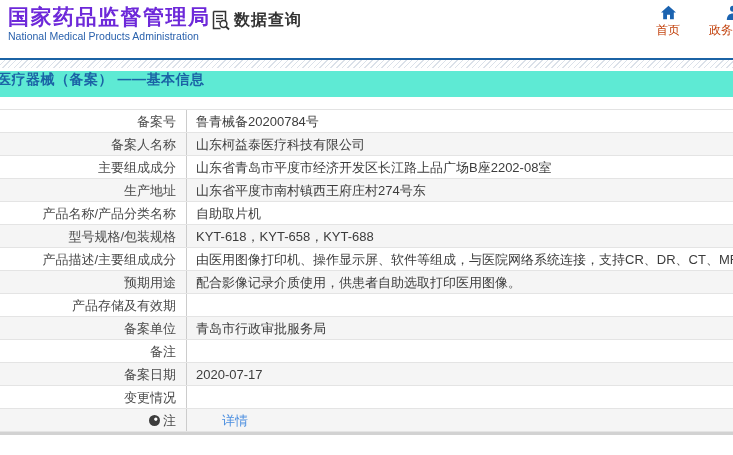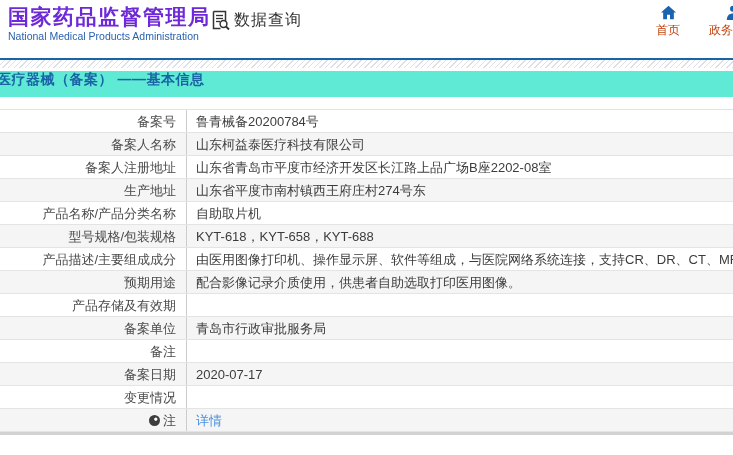--- a/index.html
+++ b/index.html
@@ -6,21 +6,21 @@
   html,body { width:733px; height:455px; overflow:hidden; background:#fff;
     font-family:"Liberation Sans","DejaVu Sans",sans-serif; position:relative; }
 
   
   .topbar { position:absolute; top:0; left:0; width:733px; height:58px; background:#fff; }
   .logo { position:absolute; left:8px; top:4px; }
   .logo-cn { color:#6d28d9; font-size:21px; font-weight:bold; letter-spacing:1.5px; line-height:26px; }
   .logo-en { color:#2b62ad; font-size:10.5px; line-height:13px; }
   .dq { position:absolute; left:209px; top:9px; display:flex; align-items:center; }
   .dq-icon { width:22px; height:22px; margin-right:3px; }
-  .dq-text { font-size:16px; font-weight:400; color:#333; letter-spacing:1px; }
+  .dq-text { font-size:16px; font-weight:700; color:#333; letter-spacing:1px; }
   .nav-item { position:absolute; top:5px; text-align:center; font-size:12px; color:#c2410c; cursor:pointer; }
   .nav-item .nav-ico { display:block; margin:0 auto 2px auto; }
   #nav-home { left:648px; width:40px; }
   #nav-gov  { left:702px; width:62px; }
 
   
   .stripe-band { position:absolute; top:58px; left:0; width:733px; height:10px;
     border-top:2px solid #1b63a5;
     background:repeating-linear-gradient(135deg,#ffffff 0px,#ffffff 3px,#dbe1e9 3px,#dbe1e9 4px); }
   .title-bar { position:absolute; top:71px; left:0; width:733px; height:26px;
@@ -30,21 +30,21 @@
   
   .info-table { position:absolute; top:109px; left:0; width:733px;
     border-top:1px solid #e3e3e3; border-bottom:3px solid #d2d2d2; }
   .row { display:flex; height:23px; line-height:23px; border-bottom:1px solid #e4e4e4;
     font-size:13px; background:#fff;justify-content:flex-end; }
   .row:nth-child(even) { background:#f5f5f5; }
   .cell-label { width:187px; flex-shrink:0; padding-right:10px; text-align:right;
     color:#4a4a4a; border-right:1px solid #cccccc; }
   .cell-value { flex:1; padding-left:9px; color:#3c3c3c;
     white-space:nowrap; overflow:hidden; }
-  .detail-link { color:#4c8fe0; text-decoration:none; cursor:pointer; }
+  .detail-link { color:#4c8fe0; text-decoration:none; cursor:pointer;margin-left:26px; }
   .note-icon { display:inline-block; width:11px; height:11px; border-radius:50%;
     background:radial-gradient(circle at 62% 38%, #ffffff 0 1.2px, #3d3d3d 2px);
     vertical-align:-1px; margin-right:3px; }
 </style>
 </head>
 <body>
 
 <div class="topbar">
   <div class="logo">
     <div class="logo-cn">国家药品监督管理局</div>
@@ -89,21 +89,21 @@
 
   <div class="row">
     <div class="cell-label">备案号</div>
     <div class="cell-value">鲁青械备20200784号</div>
   </div>
   <div class="row">
     <div class="cell-label">备案人名称</div>
     <div class="cell-value">山东柯益泰医疗科技有限公司</div>
   </div>
   <div class="row">
-    <div class="cell-label">备案人注册地址</div>
+    <div class="cell-label">主要组成成分</div>
     <div class="cell-value">山东省青岛市平度市经济开发区长江路上品广场B座2202-08室</div>
   </div>
   <div class="row">
     <div class="cell-label">生产地址</div>
     <div class="cell-value">山东省平度市南村镇西王府庄村274号东</div>
   </div>
   <div class="row">
     <div class="cell-label">产品名称/产品分类名称</div>
     <div class="cell-value">自助取片机</div>
   </div>

